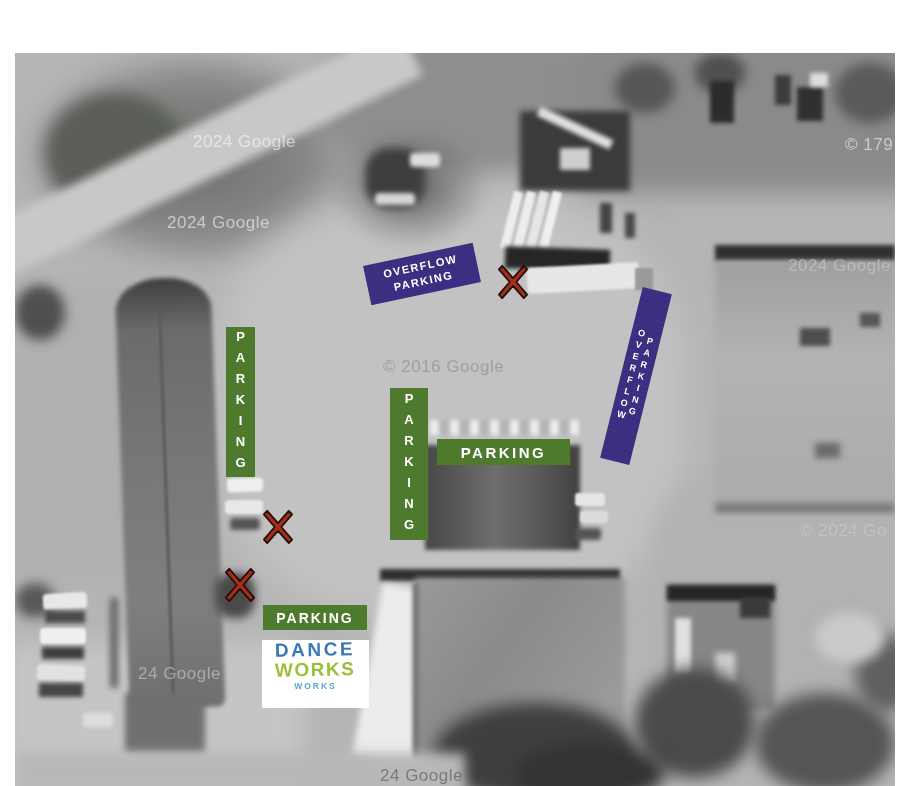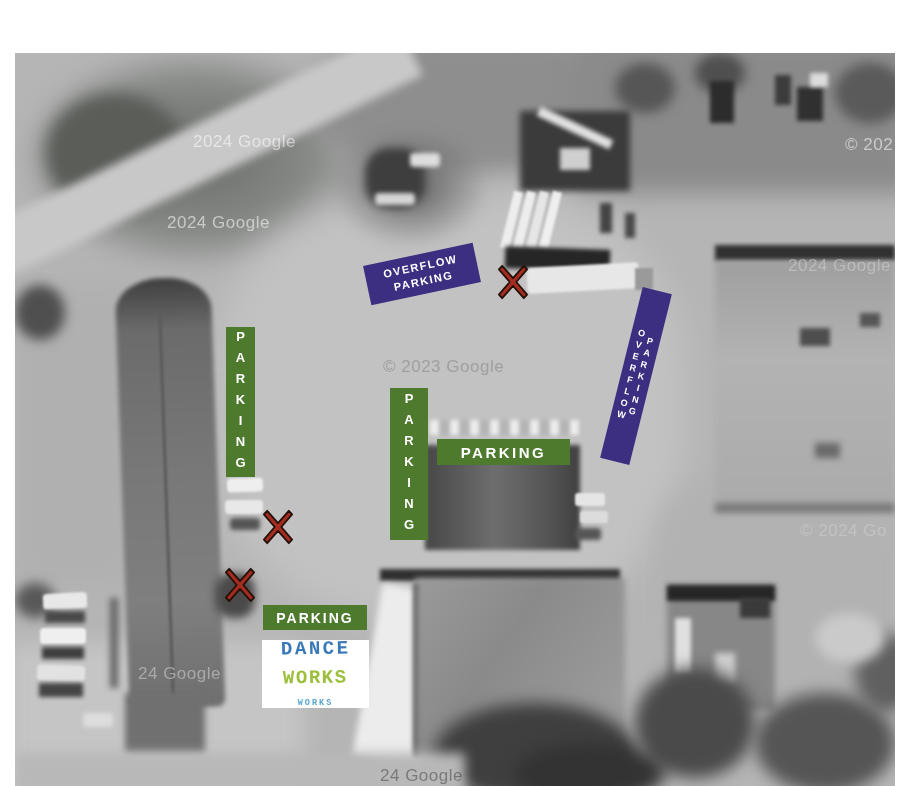--- a/index.html
+++ b/index.html
@@ -26,21 +26,21 @@
   .v-park{font-size:13px;letter-spacing:6px;}
   .v-over{font-size:9px;letter-spacing:2px;}
   .h-park-top{font-size:15px;letter-spacing:2.5px;}
   .h-park-bot{font-size:14px;letter-spacing:2px;}
   .rot-over{font-size:11px;letter-spacing:1.5px;line-height:1.35;}
 
   .xmark{position:absolute;width:30px;height:36px;}
   .xmark svg{width:100%;height:100%;}
 
   .logo{position:absolute;left:247px;top:587px;width:107px;height:68px;background:#ffffff;
-        display:flex;flex-direction:column;align-items:center;justify-content:space-between;line-height:1.04;font-family:Liberation Mono, monospace;}
+        display:flex;flex-direction:column;align-items:center;justify-content:flex-start;line-height:1.04;}
   .logo-dance{color:#3a79b8;font-size:19px;font-weight:600;letter-spacing:2.5px;transform:rotate(-1deg);}
   .logo-works{color:#9cc03c;font-size:19px;font-weight:600;letter-spacing:1.5px;transform:rotate(-1deg);}
   .logo-kenora{color:#57a7cf;font-size:8.5px;font-weight:600;letter-spacing:2px;margin-top:2px;}
 </style>
 </head>
 <body>
 
 <div class="stage">
   <div class="photo">
 
@@ -125,22 +125,22 @@
     <div class="sh b2" style="left:30px;top:558px;width:40px;height:12px;background:#4a4a4a;"></div>
     <div class="sh b1" style="left:25px;top:575px;width:46px;height:16px;background:#efefef;border-radius:4px;"></div>
     <div class="sh b2" style="left:27px;top:594px;width:42px;height:12px;background:#3f3f3f;"></div>
     <div class="sh b1" style="left:22px;top:612px;width:48px;height:16px;background:#e2e2e2;border-radius:4px;transform:rotate(2deg);"></div>
     <div class="sh b2" style="left:24px;top:630px;width:44px;height:14px;background:#454545;"></div>
     <div class="sh b2" style="left:68px;top:660px;width:30px;height:14px;background:#dddddd;border-radius:4px;"></div>
     <div class="sh b3" style="left:95px;top:545px;width:8px;height:90px;background:#666666;"></div>
 
     <span class="wm wm-light" style="left:178px;top:79px;">2024 Google</span>
     <span class="wm wm-light" style="left:152px;top:160px;">2024 Google</span>
-    <span class="wm wm-gray" style="left:368px;top:304px;">© 2023 Google</span>
-    <span class="wm wm-light" style="left:830px;top:82px;">© 202</span>
+    <span class="wm wm-gray" style="left:368px;top:304px;">© 2016 Google</span>
+    <span class="wm wm-light" style="left:830px;top:82px;">© 179</span>
     <span class="wm wm-mid" style="left:773px;top:203px;">2024 Google</span>
     <span class="wm wm-mid" style="left:785px;top:468px;">© 2024 Go</span>
     <span class="wm wm-mid" style="left:123px;top:611px;">24 Google</span>
     <span class="wm wm-dark" style="left:365px;top:713px;">24 Google</span>
 
     <div class="sign purple rot-over" style="left:351px;top:201px;width:112px;height:40px;transform:rotate(-12deg);">
       <span>OVERFLOW PARKING</span>
     </div>
 
     <div class="sign purple" style="left:606px;top:235px;width:30px;height:176px;transform:rotate(14deg);">

